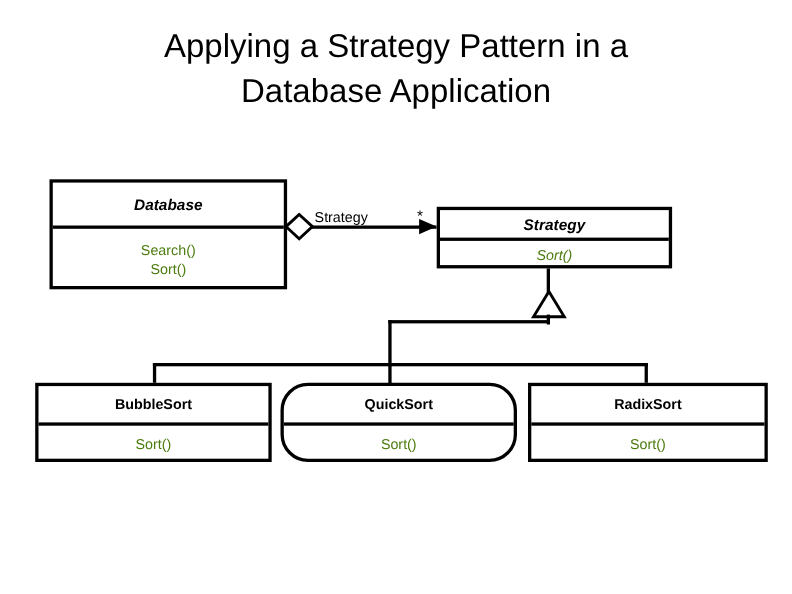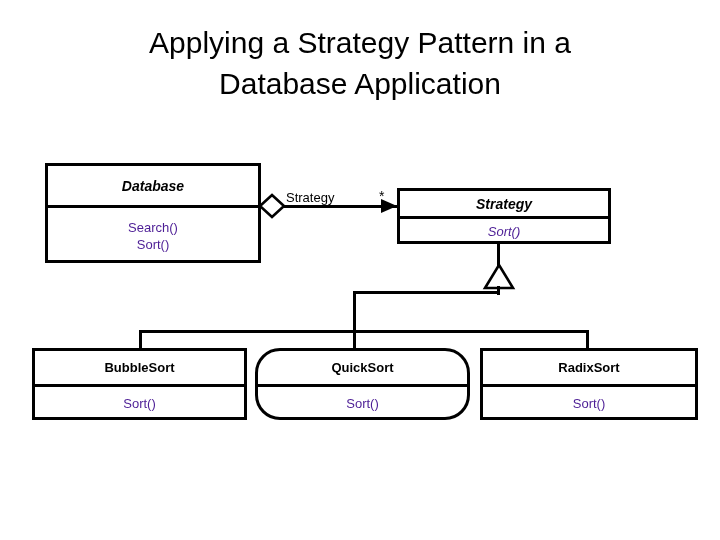--- a/index.html
+++ b/index.html
@@ -51,21 +51,21 @@
   }
   .uml-divider {
     width: 100%;
     height: 3px;
     background: #000000;
   }
   .uml-ops {
     box-sizing: border-box;
     width: 100%;
     text-align: center;
-    color: #4c1d95;
+    color: #4d7c0f;
     display: flex;
     flex-direction: column;
     align-items: center;
     justify-content: center;
   }
   .uml-ops div {
     width: 100%;
     text-align: center;
   }
 

